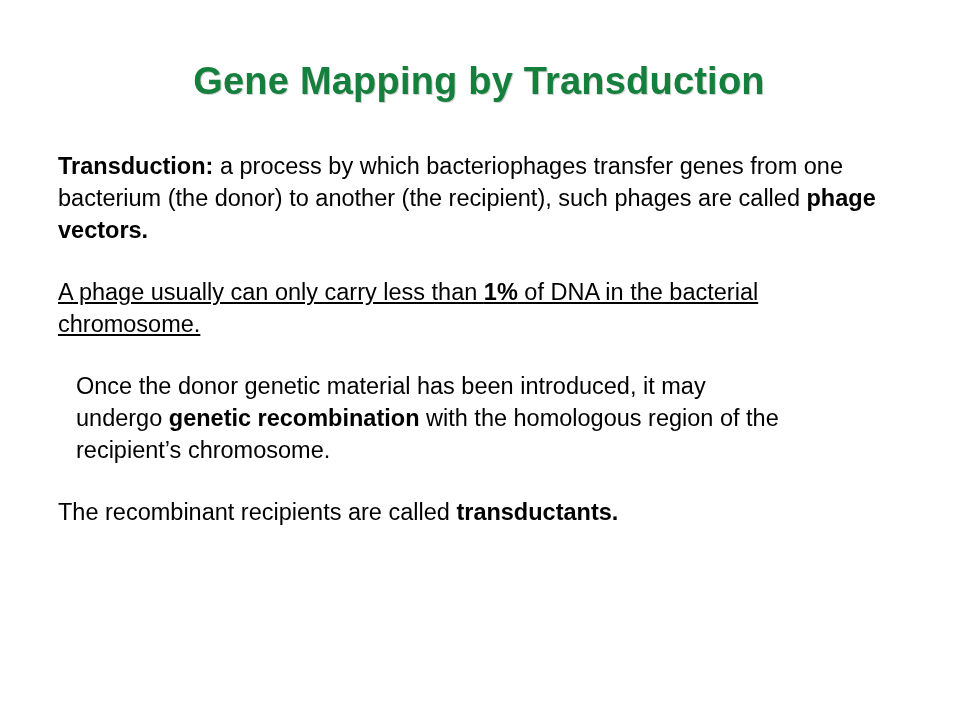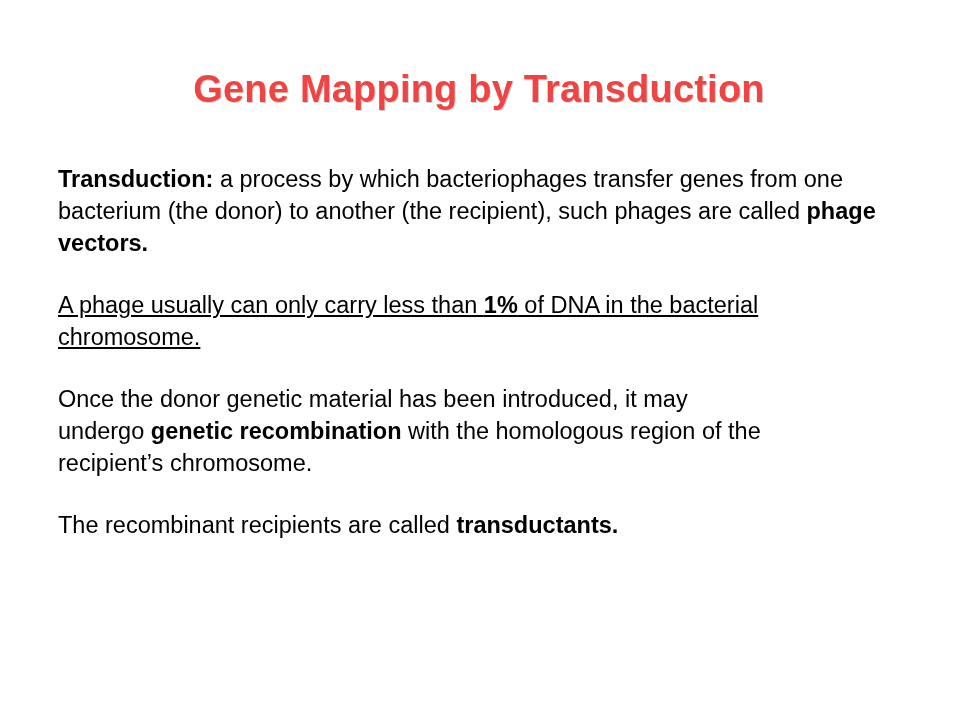--- a/index.html
+++ b/index.html
@@ -15,27 +15,27 @@
   }
   .slide {
     position: relative;
     width: 958px;
     height: 720px;
     background: #ffffff;
     box-sizing: border-box;
   }
   .slide-title {
     position: absolute;
-    top: 68px;
+    top: 60px;
     left: 0;
     width: 958px;
     text-align: center;
     font-size: 38px;
     font-weight: bold;
-    color: #ef4444;
+    color: #15803d;
     letter-spacing: 0.2px;
     text-shadow: 1px 1px 0 rgba(120,120,120,0.35);
   }
   .body-block {
     position: absolute;
     top: 150px;
     left: 58px;
     width: 840px;
   }
   .para {
@@ -44,23 +44,23 @@
     color: #000000;
     margin: 0 0 30px 0;
     text-align: left;
   }
   .para:last-child {
     margin-bottom: 12px;
   }
   .para b {
     font-weight: bold;
   }
-  .p1 { width: 830px; margin-top: 13px; }
+  .p1 { width: 830px; }
   .p2 { width: 840px; text-decoration: underline; }
-  .p3 { width: 720px; }
+  .p3 { width: 720px; margin-left: 18px; }
   .p4 { width: 800px; }
 </style>
 </head>
 <body>
 
 <div class="slide">
 
   <div class="slide-title">Gene Mapping by Transduction</div>
 
   <div class="body-block">

